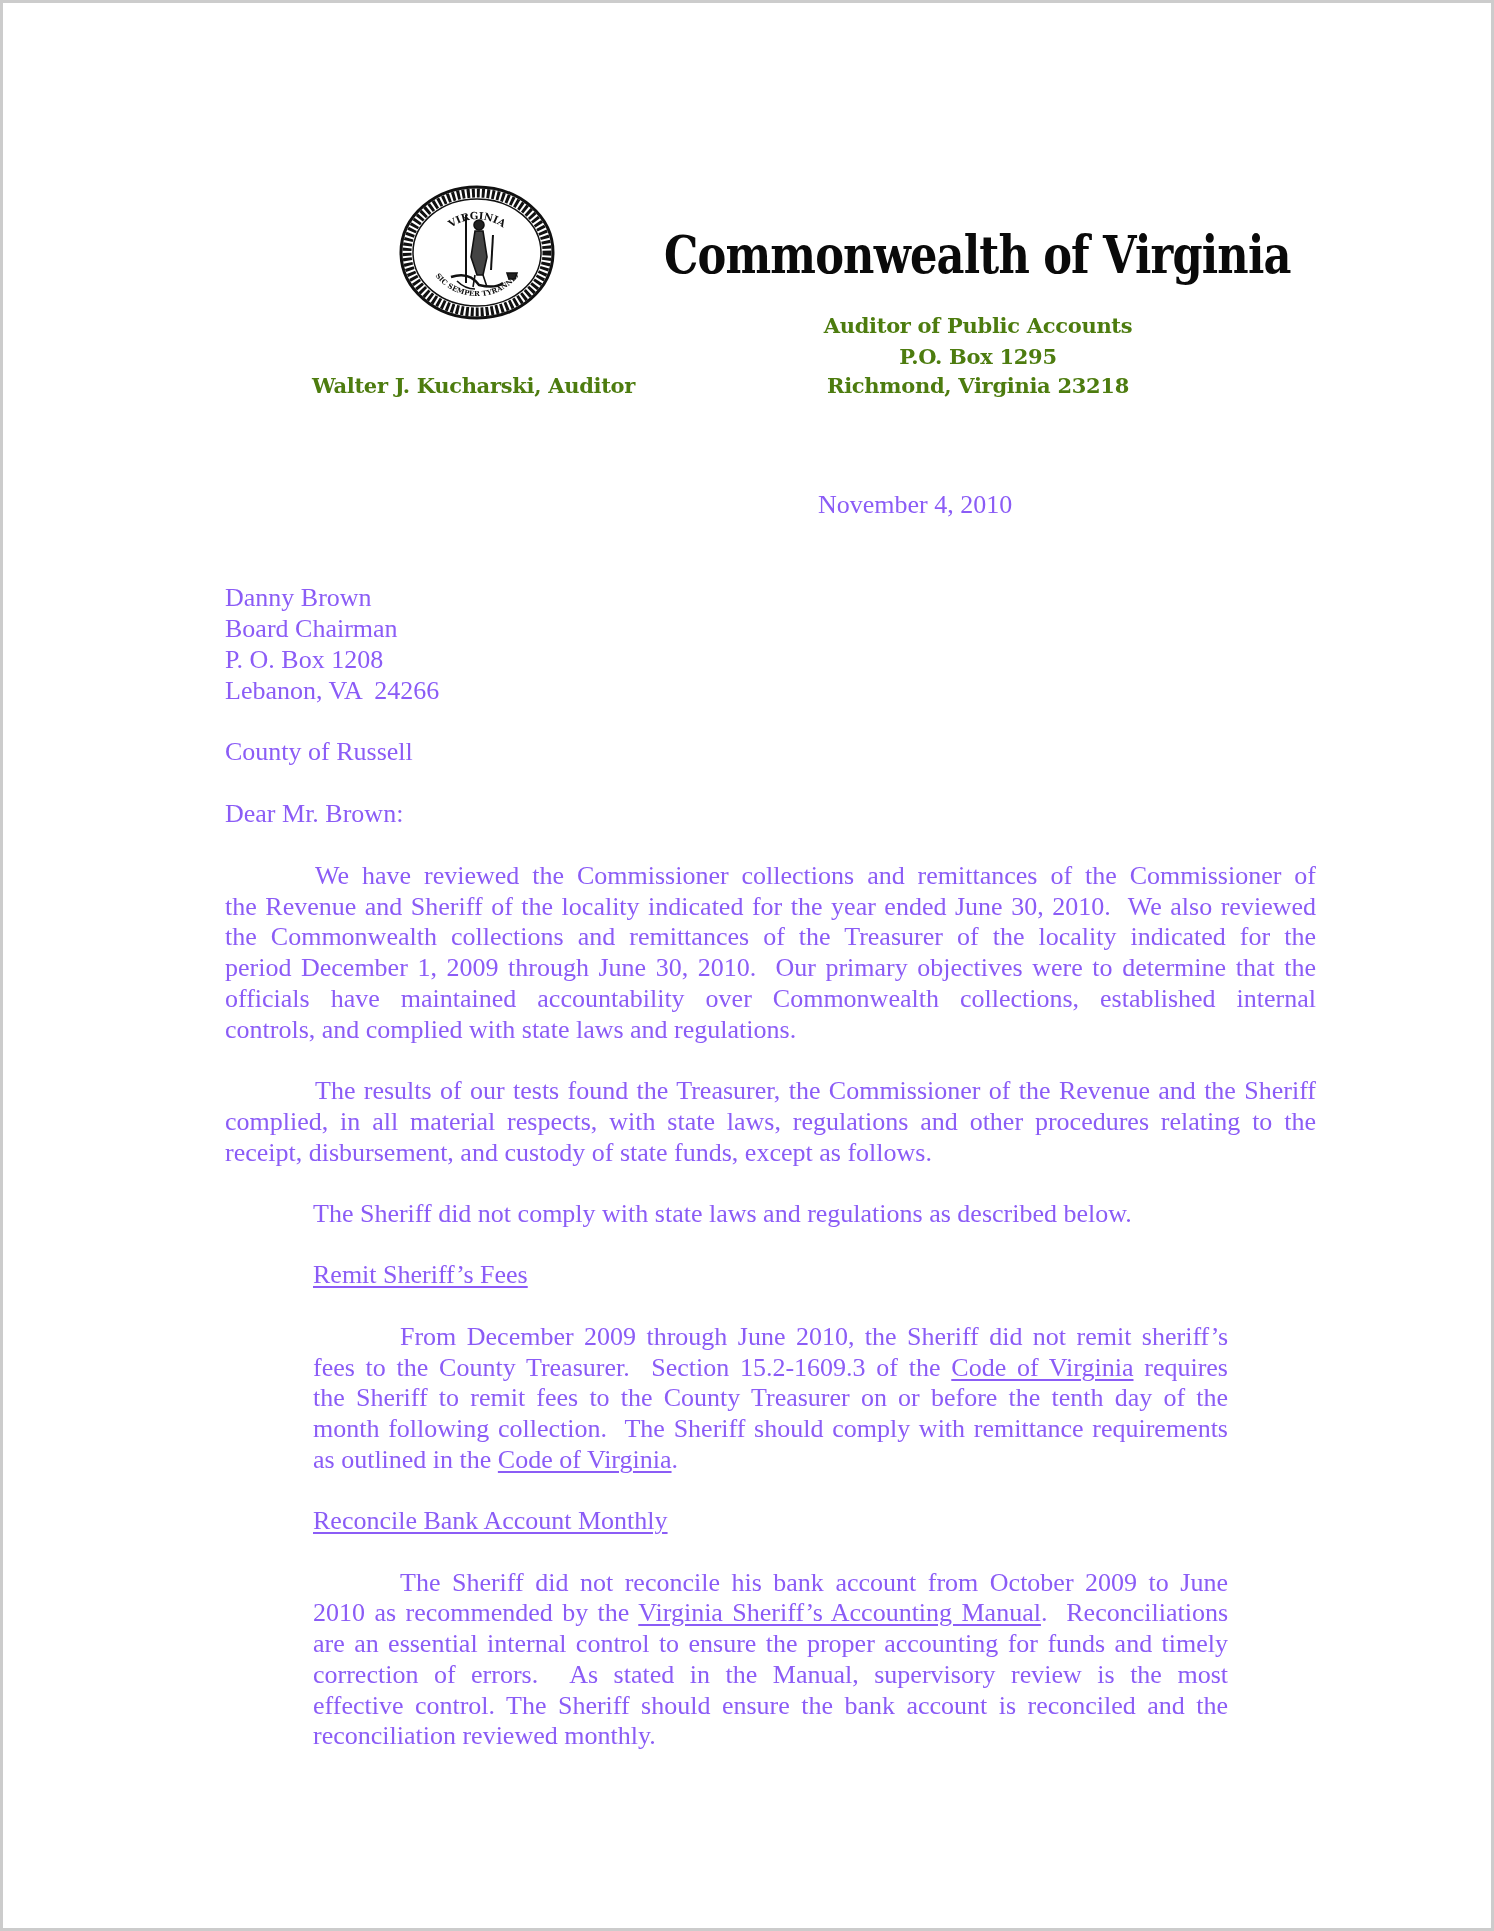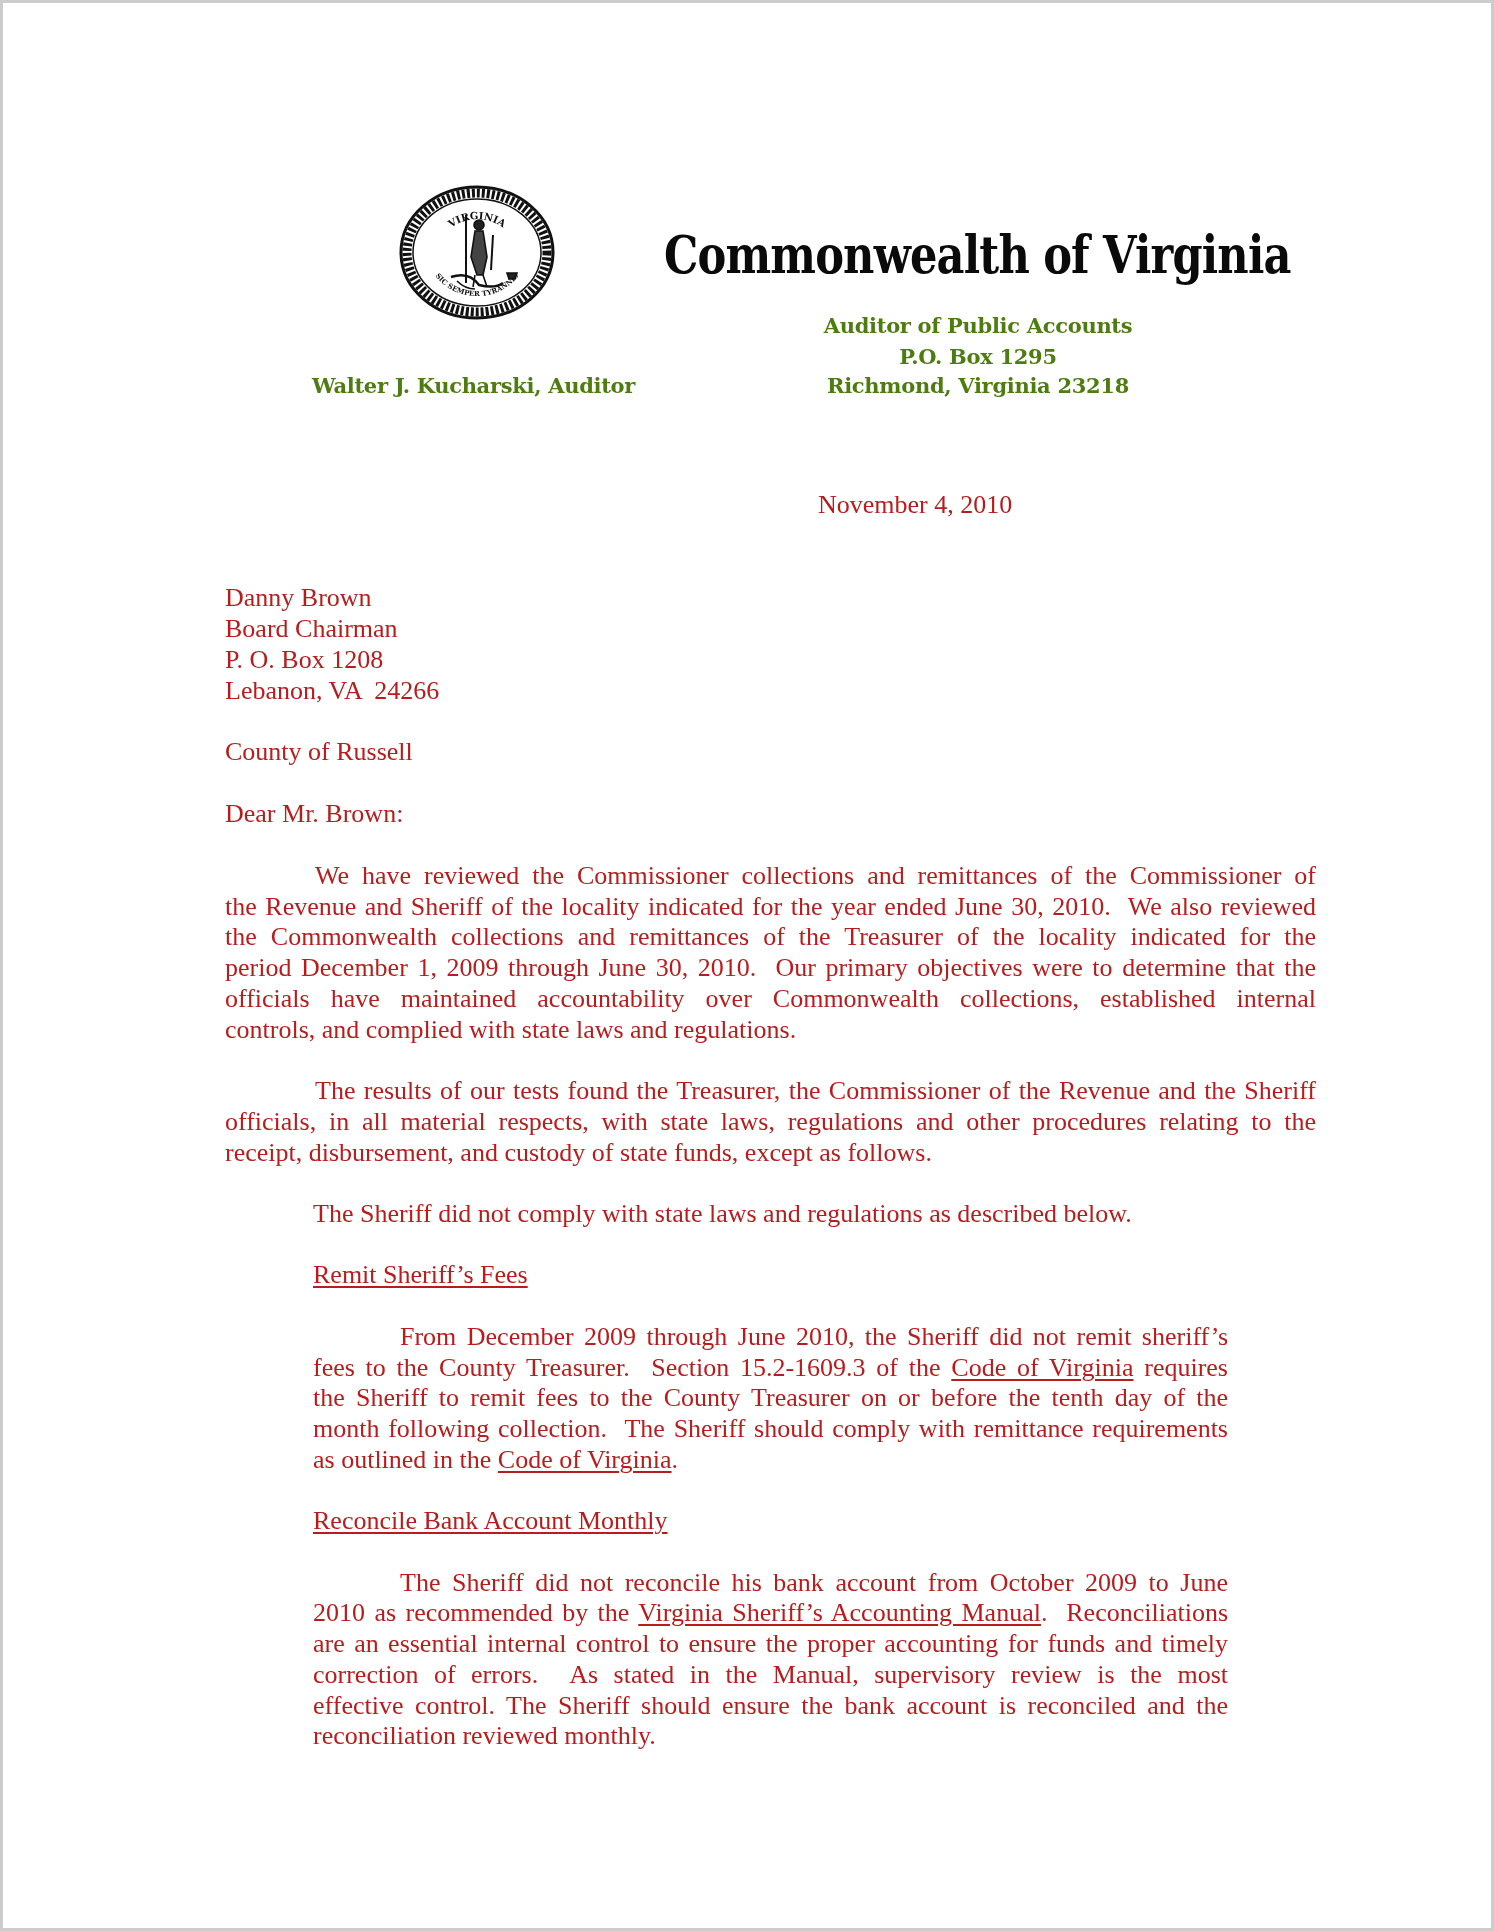--- a/index.html
+++ b/index.html
@@ -25,21 +25,21 @@
     position: absolute; font-family: "DejaVu Serif", "Liberation Serif", serif;
     font-weight: bold; font-size: 21px; line-height: 30px; color: #4d7c0f;
     white-space: nowrap; letter-spacing: -0.3px;
   }
   .lh-center { left: 810px; width: 330px; text-align: center; }
   .lh-auditor { left: 309px; width: 358px; text-align: left; }
 
   
   .ln {
     position: absolute; font-family: "Liberation Serif", "DejaVu Serif", serif;
-    font-size: 26px; line-height: 31px; height: 31px; color: #b91c1c;
+    font-size: 26px; line-height: 31px; height: 31px; color: #8b5cf6;
     white-space: nowrap; overflow: visible;
   }
   .j { text-align: justify; text-align-last: justify; white-space: normal; }
   .u { text-decoration: underline; text-underline-offset: 3px; text-decoration-thickness: 1.5px; }
   .col-main { left: 222px; width: 1091px; }
   .col-main-ind { left: 312px; width: 1001px; }
   .col-sub { left: 310px; width: 915px; }
   .col-sub-ind { left: 397px; width: 828px; }
 </style>
 </head>
@@ -97,21 +97,21 @@
     <div class="ln col-main-ind j" style="top:857px;">We have reviewed the Commissioner collections and remittances of the Commissioner of</div>
     <div class="ln col-main j" style="top:888px;">the Revenue and Sheriff of the locality indicated for the year ended June 30, 2010. &nbsp;We also reviewed</div>
     <div class="ln col-main j" style="top:918px;">the Commonwealth collections and remittances of the Treasurer of the locality indicated for the</div>
     <div class="ln col-main j" style="top:949px;">period December 1, 2009 through June 30, 2010. &nbsp;Our primary objectives were to determine that the</div>
     <div class="ln col-main j" style="top:980px;">officials have maintained accountability over Commonwealth collections, established internal</div>
     <div class="ln col-main" style="top:1011px;">controls, and complied with state laws and regulations.</div>
   </div>
 
   <div>
     <div class="ln col-main-ind j" style="top:1072px;">The results of our tests found the Treasurer, the Commissioner of the Revenue and the Sheriff</div>
-    <div class="ln col-main j" style="top:1103px;">officials, in all material respects, with state laws, regulations and other procedures relating to the</div>
+    <div class="ln col-main j" style="top:1103px;">complied, in all material respects, with state laws, regulations and other procedures relating to the</div>
     <div class="ln col-main" style="top:1134px;">receipt, disbursement, and custody of state funds, except as follows.</div>
   </div>
 
   <div class="ln col-sub" style="top:1195px;">The Sheriff did not comply with state laws and regulations as described below.</div>
 
   <div>
     <div class="ln col-sub" style="top:1256px;"><span class="u">Remit Sheriff’s Fees</span></div>
     <div class="ln col-sub-ind j" style="top:1318px;"><span>From December 2009 through June 2010, the Sheriff did not remit sheriff’s</span></div>
     <div class="ln col-sub j" style="top:1349px;">
       <span>fees to the County Treasurer. &nbsp;Section 15.2-1609.3 of the </span><span class="u">Code of Virginia</span><span> requires</span>

